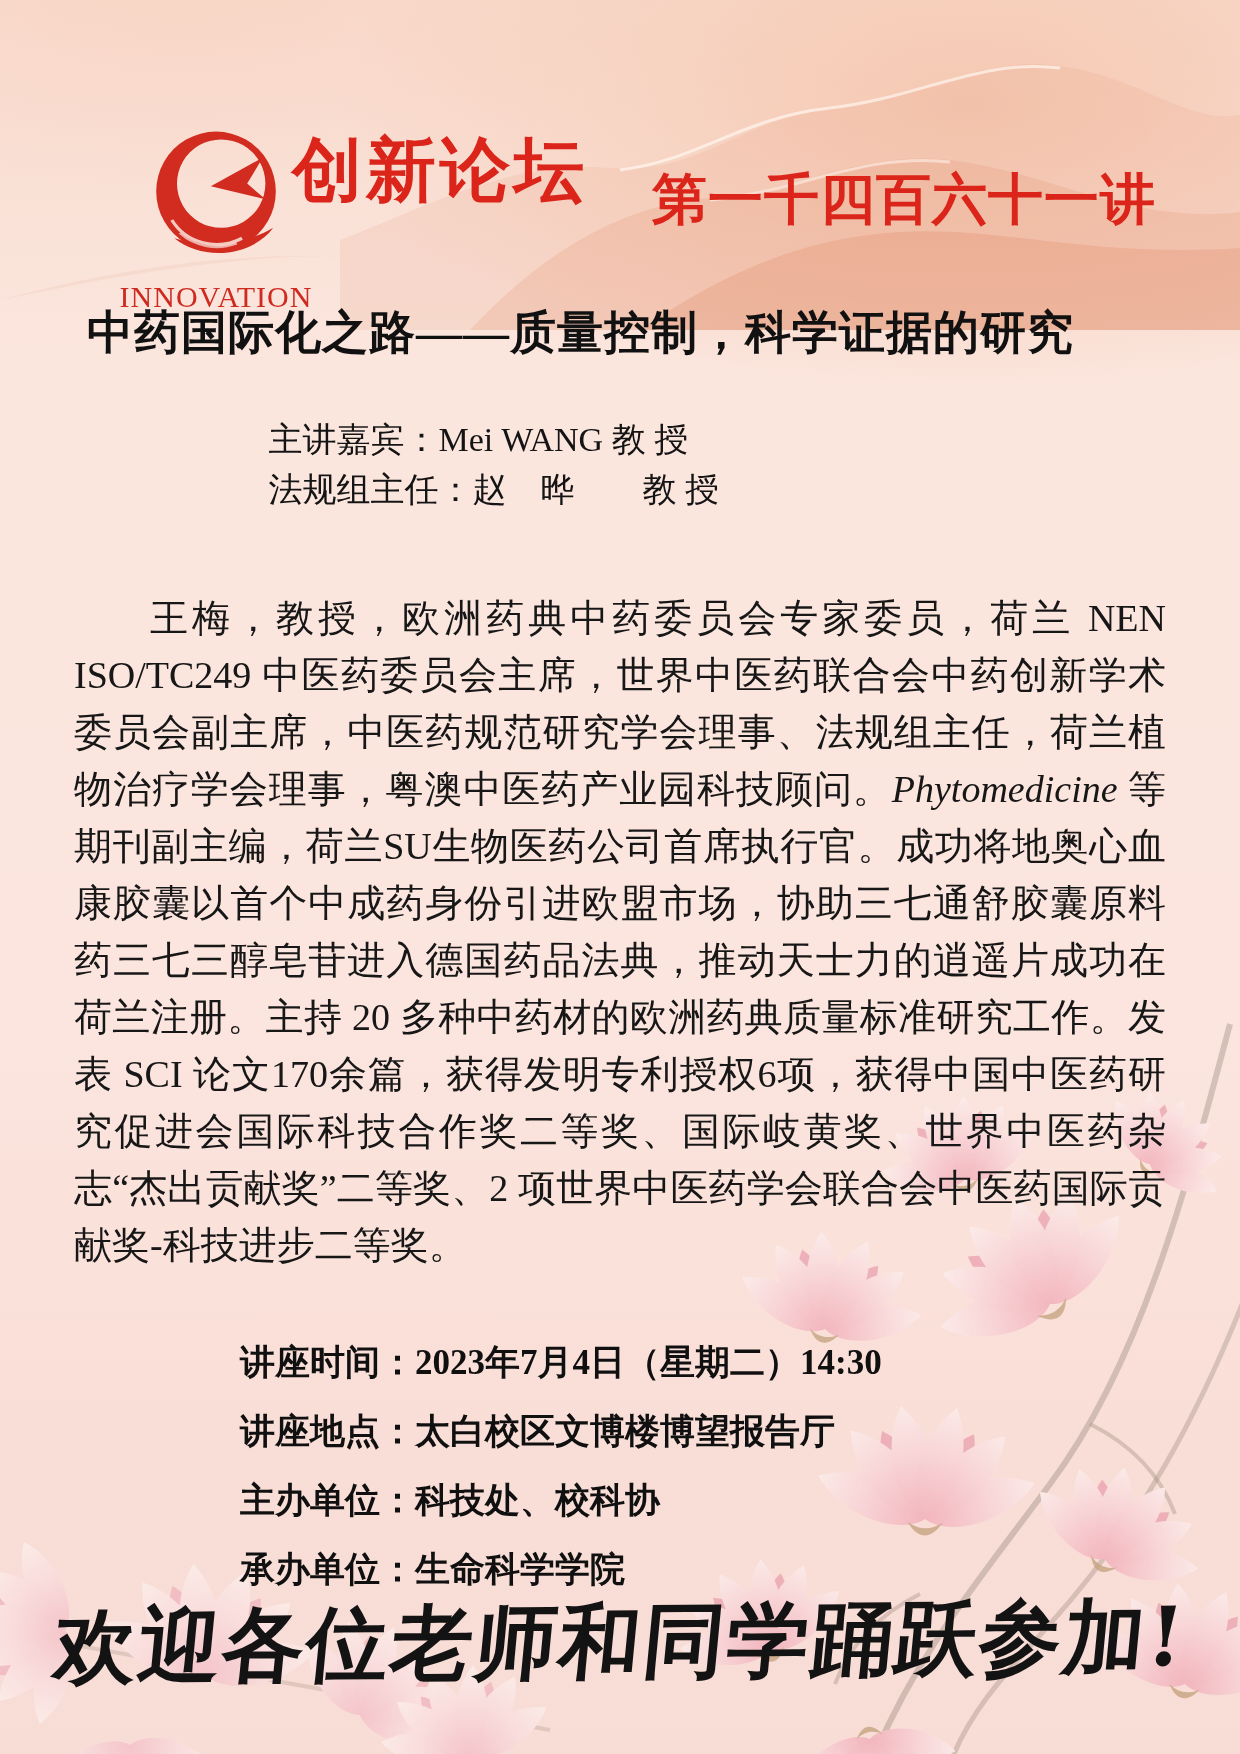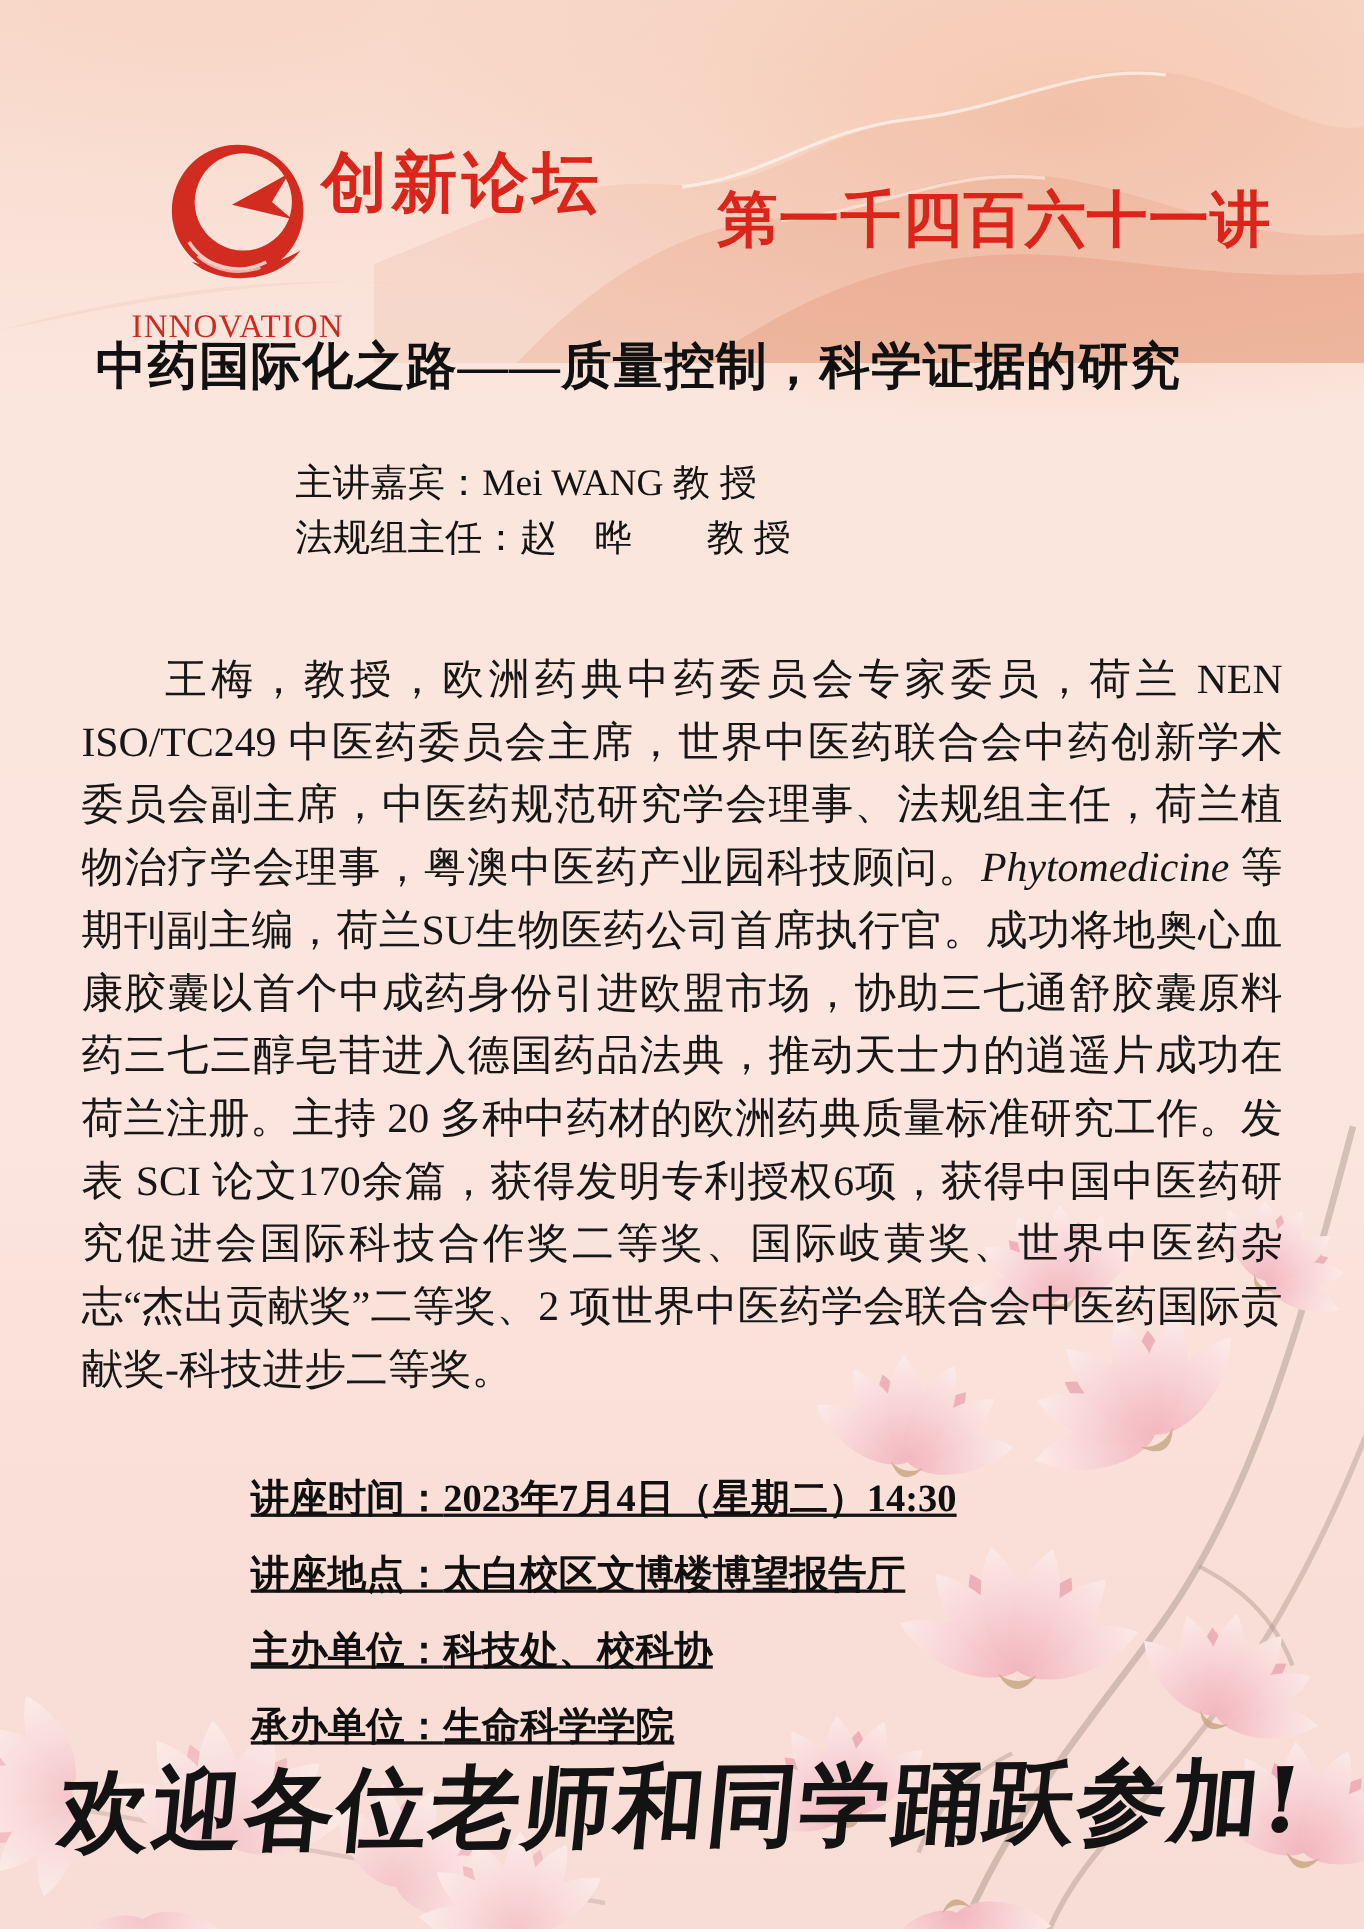--- a/index.html
+++ b/index.html
@@ -20,21 +20,21 @@
   .mountains{top:0;right:0;width:1240px;height:330px;}
   .flowers-right{right:-20px;bottom:-20px;width:640px;height:780px;opacity:.62;}
   .flowers-left{left:-30px;bottom:-16px;width:600px;height:300px;opacity:.55;}
 
   .logo-block{position:absolute;left:96px;top:116px;width:240px;text-align:center;}
   .logo-block svg{width:156px;height:156px;margin:0 auto;}
   .brand{font-size:30px;letter-spacing:1px;color:#cf2a1f;font-family:"Liberation Serif",serif;margin-top:8px;}
 
   .forum-title{
     position:absolute;left:292px;top:136px;
-    font-size:60px;font-weight:bold;color:#dc251a;line-height:1;
+    font-size:70px;font-weight:bold;color:#dc251a;line-height:1;
     letter-spacing:4px;white-space:nowrap;
   }
   .lecture-no{
     position:absolute;left:652px;top:172px;
     font-size:55px;font-weight:bold;color:#dc251a;line-height:1;
     white-space:nowrap;letter-spacing:1px;
   }
 
   .main-title{
     position:absolute;top:302px;left:0;width:1161px;text-align:center;
@@ -48,21 +48,21 @@
     font-size:34px;line-height:50px;color:#141414;
   }
 
   .bio{
     position:absolute;top:552px;left:74px;width:1092px;
     font-size:38px;line-height:57px;color:#171717;
     text-align:justify;text-indent:2em;
   }
   .bio .journal{font-style:italic;font-family:"Liberation Serif",serif;}
 
-  .details{position:absolute;top:1328px;left:228px;text-decoration:underline;}
+  .details{position:absolute;top:1328px;left:240px;}
   .details .row{font-size:35px;font-weight:bold;line-height:69px;color:#101010;white-space:nowrap;}
 
   .welcome{
     position:absolute;top:1588px;left:0;width:1240px;text-align:center;
     font-size:82px;font-weight:bold;color:#131313;
     font-family:"DejaVu Serif","Liberation Serif",serif;
     transform:skewX(-6deg) rotate(-0.5deg);
     letter-spacing:2px;white-space:nowrap;
   }
 </style>

